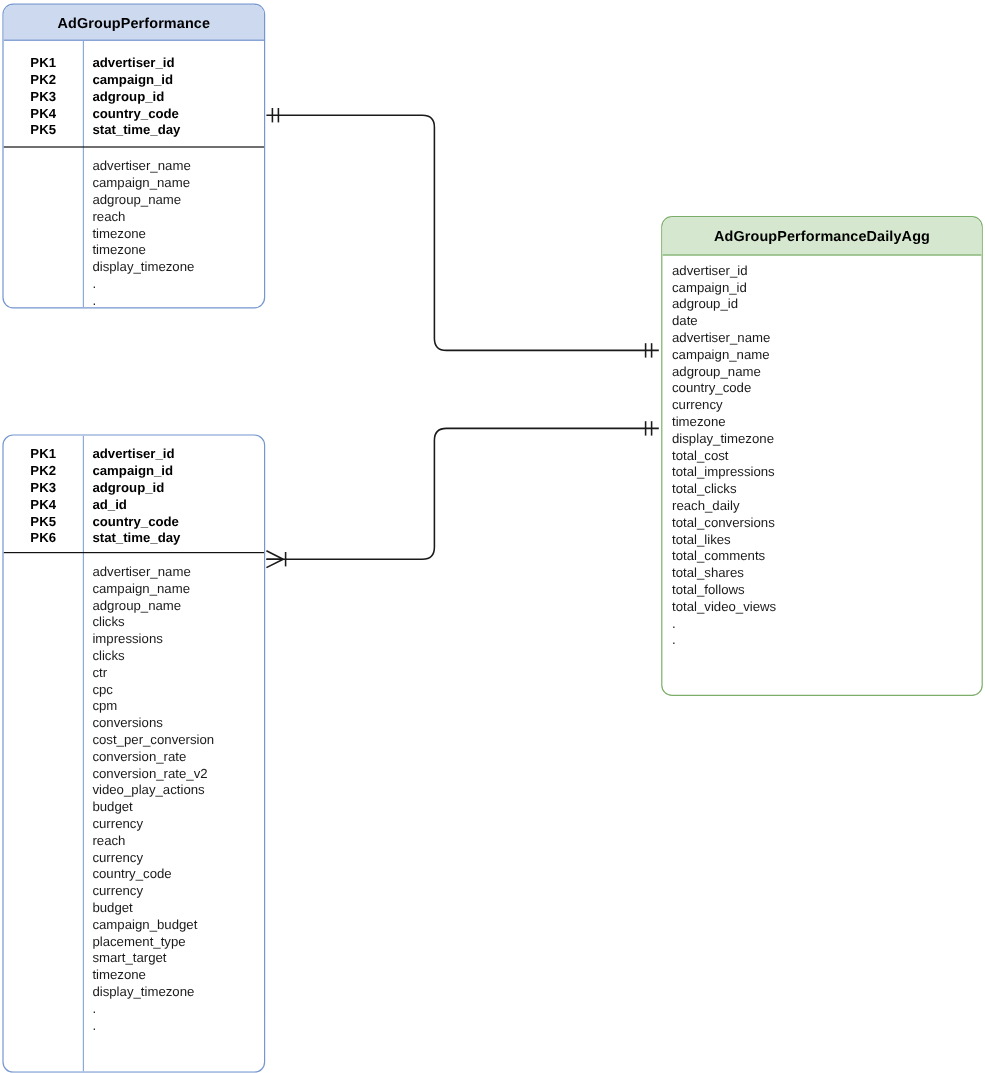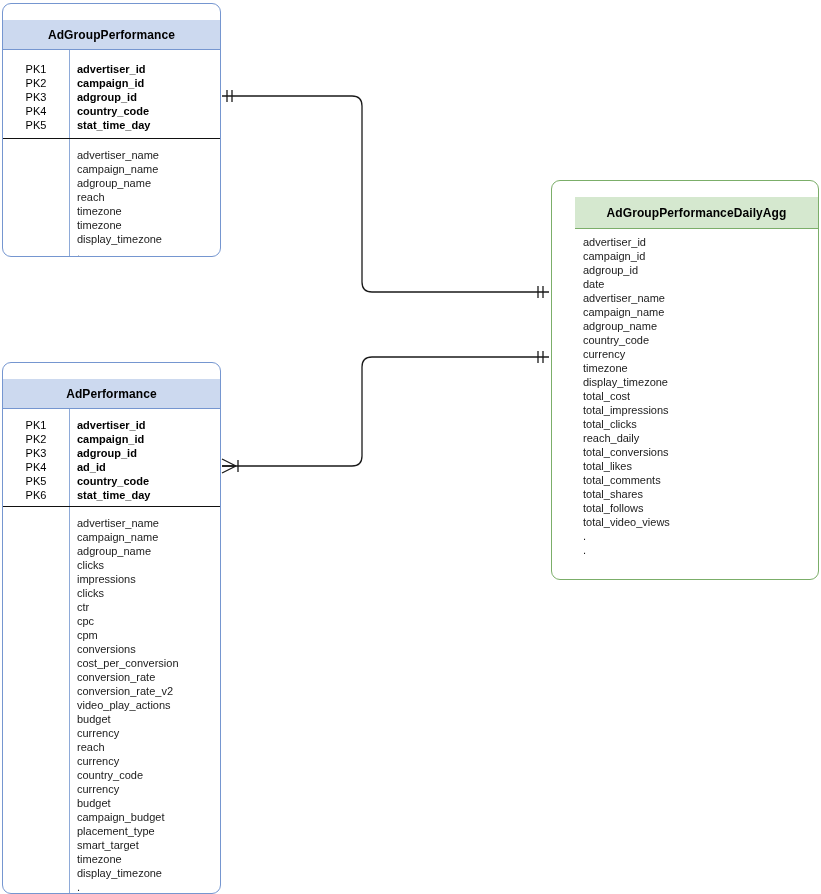--- a/index.html
+++ b/index.html
@@ -47,42 +47,40 @@
     box-sizing: border-box;
     text-align: center;
     font-weight: bold;
     font-size: 12px;
     color: #000000;
     letter-spacing: 0.1px;
     line-height: 1;
     display: flex;
     align-items: center;
     justify-content: center;
-    margin-top: 16px;
   }
   .entity-body {
     position: relative;
     box-sizing: border-box;
     height: 100%;
   }
 
   
   .entity.blue {
     border: 1.6px solid #7596d0;
   }
   .entity.blue .entity-header {
     background: #ccd9ef;
     border-bottom: 1.6px solid #7596d0;
     height: 30px;
   }
 
   
   .entity.green {
     border: 1.8px solid #7bae69;
-    padding-left: 23px;
   }
   .entity.green .entity-header {
     background: #d5e8cf;
     border-bottom: 1.8px solid #7bae69;
     height: 32px;
   }
 
   
   .col-split {
     position: absolute;
@@ -100,21 +98,21 @@
   }
 
   .keycol {
     position: absolute;
     left: 0;
     width: 66px;
     text-align: center;
   }
   .keycol .row {
     font-size: 11px;
-    font-weight: normal;
+    font-weight: bold;
     color: #000000;
     height: 14px;
     line-height: 14px;
     white-space: nowrap;
   }
 
   .fieldcol {
     position: absolute;
   }
   .fieldcol .row {
@@ -213,21 +211,20 @@
         <div class="row">timezone</div>
         <div class="row">timezone</div>
         <div class="row">display_timezone</div>
         <div class="row dot">.</div>
         <div class="row dot">.</div>
       </div>
     </div>
   </div>
 
   <div class="entity blue" id="ent-ad-performance" style="left:2px; top:362px; width:219px; height:532px;">
-    <div class="entity-header">AdPerformance</div>
     <div class="entity-body">
       <div class="col-split" style="left:66px;"></div>
       <div class="pk-divider" style="top:97px;"></div>
 
       <div class="keycol" style="top:9px;">
         <div class="row">PK1</div>
         <div class="row">PK2</div>
         <div class="row">PK3</div>
         <div class="row">PK4</div>
         <div class="row">PK5</div>

